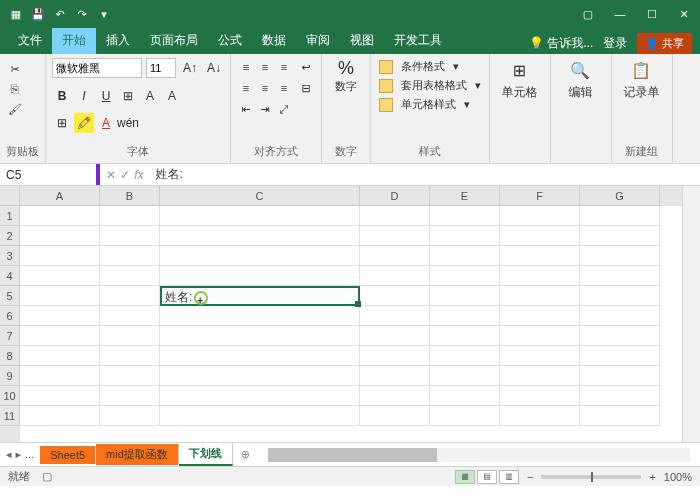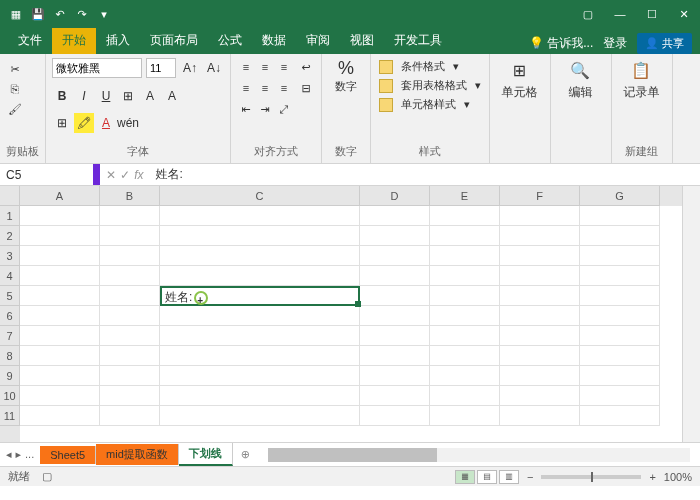--- a/index.html
+++ b/index.html
@@ -5,23 +5,23 @@
 *{margin:0;padding:0;box-sizing:border-box;font-family:"Microsoft YaHei",sans-serif}
 body{width:700px;height:500px;background:#fff;overflow:hidden;font-size:12px;color:#333}
 .titlebar{height:28px;background:#217346;display:flex;align-items:center;color:#fff;position:relative}
 .qat{display:flex;gap:2px;padding:0 6px}
 .qat-btn{width:20px;height:20px;display:flex;align-items:center;justify-content:center;color:#fff;font-size:11px}
 .title-text{position:absolute;left:50%;transform:translateX(-50%);font-size:12px}
 .win-ctrl{position:absolute;right:0;display:flex}
 .win-btn{width:32px;height:28px;display:flex;align-items:center;justify-content:center;color:#fff;font-size:11px}
 .ribbon-tabs{height:26px;background:#217346;display:flex;align-items:end;padding-left:8px;color:#fff;font-size:12px}
 .tab{padding:5px 10px;cursor:pointer}
-.tab.active{background:#eab308;color:#217346}
+.tab.active{background:#7dd3fc;color:#217346}
 .tab-right{margin-left:auto;display:flex;align-items:center;padding-right:8px;gap:10px}
-.share-btn{background:#0369a1;padding:3px 8px;border-radius:2px;font-size:11px}
+.share-btn{background:#c2410c;padding:3px 8px;border-radius:2px;font-size:11px}
 .ribbon{height:110px;background:#f1f1f1;border-bottom:1px solid #d4d4d4;display:flex}
 .grp{border-right:1px solid #d4d4d4;padding:4px 6px;display:flex;flex-direction:column;justify-content:space-between;height:100%}
 .grp-body{display:flex;gap:4px;flex:1}
 .grp-label{text-align:center;font-size:11px;color:#666;padding-top:2px}
 .clip-main{display:flex;flex-direction:column;align-items:center;width:44px}
 .clip-icon{width:32px;height:36px;background:#fff9e6;border:1px solid #e8d898;border-radius:2px;position:relative;margin-top:4px}
 .clip-icon:before{content:"";position:absolute;top:-3px;left:8px;width:14px;height:6px;border:1px solid #999;border-radius:2px;background:#ddd}
 .clip-side{display:flex;flex-direction:column;gap:2px;padding-top:2px}
 .mini-btn{width:18px;height:18px;font-size:11px;display:flex;align-items:center;justify-content:center}
 .font-top{display:flex;gap:4px;align-items:center;margin-bottom:4px}
@@ -34,21 +34,21 @@
 .align-row{display:flex;gap:1px}
 .abtn{width:18px;height:18px;display:flex;align-items:center;justify-content:center;font-size:11px}
 .num-main{width:36px;text-align:center}
 .pct{font-size:18px}
 .style-rows{display:flex;flex-direction:column;gap:2px}
 .style-item{display:flex;align-items:center;gap:8px;font-size:11px;padding:1px 2px}
 .sicon{width:14px;height:14px;background:#f8d775;border:1px solid #c9a83a}
 .cell-stack,.edit-stack,.rec-stack{display:flex;flex-direction:column;align-items:center;gap:2px;width:48px}
 .big-icon{width:24px;height:24px;display:flex;align-items:center;justify-content:center;font-size:16px}
 .formula-bar{height:22px;background:#fff;border-bottom:1px solid #d4d4d4;display:flex;align-items:center}
-.namebox{width:100px;border-right:7px solid #6d28d9;padding:0 6px;font-size:12px;height:100%;display:flex;align-items:center}
+.namebox{width:100px;border-right:4px solid #6d28d9;padding:0 6px;font-size:12px;height:100%;display:flex;align-items:center}
 .fx-btns{display:flex;gap:4px;padding:0 6px;color:#999}
 .fx-input{flex:1;padding:0 6px;font-size:12px}
 .grid-area{display:flex;height:256px}
 .row-hdrs{width:20px;background:#e6e6e6}
 .corner{height:20px;border-right:1px solid #ccc;border-bottom:1px solid #ccc;background:#e6e6e6}
 .rh{height:20px;border-right:1px solid #ccc;border-bottom:1px solid #ccc;text-align:center;font-size:11px;line-height:20px;color:#555}
 .cols{flex:1;overflow:hidden}
 .col-hdrs{display:flex;height:20px;background:#e6e6e6}
 .ch{border-right:1px solid #ccc;border-bottom:1px solid #ccc;text-align:center;font-size:11px;line-height:20px;color:#555}
 .chA{width:80px}.chB{width:60px}.chC{width:200px}.chD{width:70px}.chE{width:70px}.chF{width:80px}.chG{width:80px}

